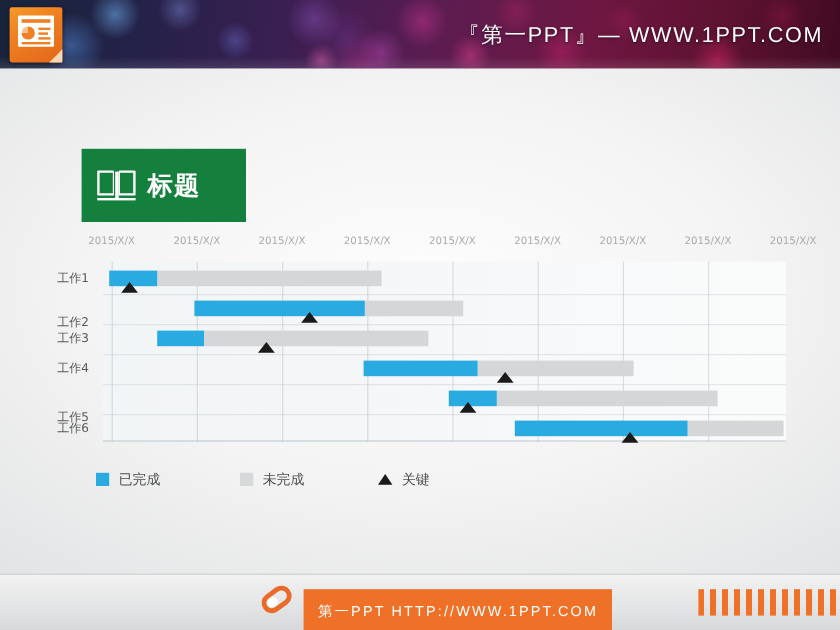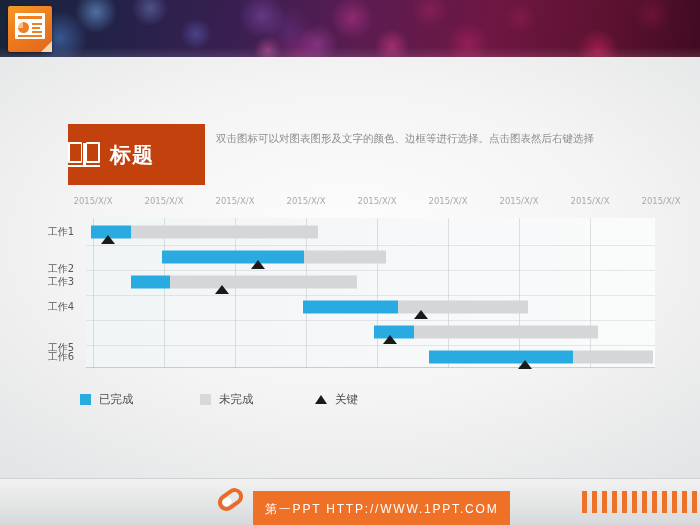--- a/index.html
+++ b/index.html
@@ -71,22 +71,22 @@
     background: conic-gradient(#ee7f22 0 75%, #f8c08c 75% 100%) !important;
   }
   .ppt-l1 { left: 17px; top: 10px; width: 10px; height: 2px; }
   .ppt-l2 { left: 17px; top: 14px; width: 8px; height: 2px; }
   .ppt-l3 { left: 17px; top: 18px; width: 10px; height: 2px; }
   .ppt-l4 { left: 3px; top: 22px; width: 24px; height: 2px; }
 
   
   .title-badge {
     position: absolute; left: 68px; top: 124px; width: 137px; height: 61px;
-    background: #c2410c;
-    display: flex; align-items: center; gap: 10px; padding-left: 0;
+    background: #15803d;
+    display: flex; align-items: center; gap: 10px; padding-left: 13px;
   }
   .book-icon { width: 32px; height: 25px; position: relative; flex: 0 0 auto; }
   .book-icon .pg {
     position: absolute; top: 0; width: 14px; height: 21px;
     border: 2px solid #ffffff; border-radius: 1px;
   }
   .book-icon .pg.l { left: 0; border-right-width: 1px; }
   .book-icon .pg.r { right: 0; border-left-width: 1px; }
   .book-icon .spine {
     position: absolute; left: 14.5px; top: 1px; width: 3px; height: 23px; background: #ffffff;
@@ -212,34 +212,34 @@
   <div class="ppt-icon">
     <div class="ppt-page">
       <i class="ppt-bar-top"></i>
       <i class="ppt-pie"></i>
       <i class="ppt-l1"></i>
       <i class="ppt-l2"></i>
       <i class="ppt-l3"></i>
       <i class="ppt-l4"></i>
     </div>
   </div>
+  <div class="brand-text">『第一PPT』— WWW.1PPT.COM</div>
 </div>
 
 <div class="title-badge">
   <span class="book-icon">
     <span class="pg l"></span>
     <span class="pg r"></span>
     <span class="spine"></span>
     <span class="base"></span>
   </span>
   <span class="title-text">标题</span>
 </div>
 
 <div class="desc">
-  <div class="l1">双击图标可以对图表图形及文字的颜色、边框等进行选择。点击图表然后右键选择</div>
 </div>
 
 <div class="chart">
   <div class="axis-labels" id="axis-labels">
       <span style="left: 93px;">2015/X/X</span>
       <span style="left: 164px;">2015/X/X</span>
       <span style="left: 235px;">2015/X/X</span>
       <span style="left: 306px;">2015/X/X</span>
       <span style="left: 377px;">2015/X/X</span>
       <span style="left: 448px;">2015/X/X</span>

